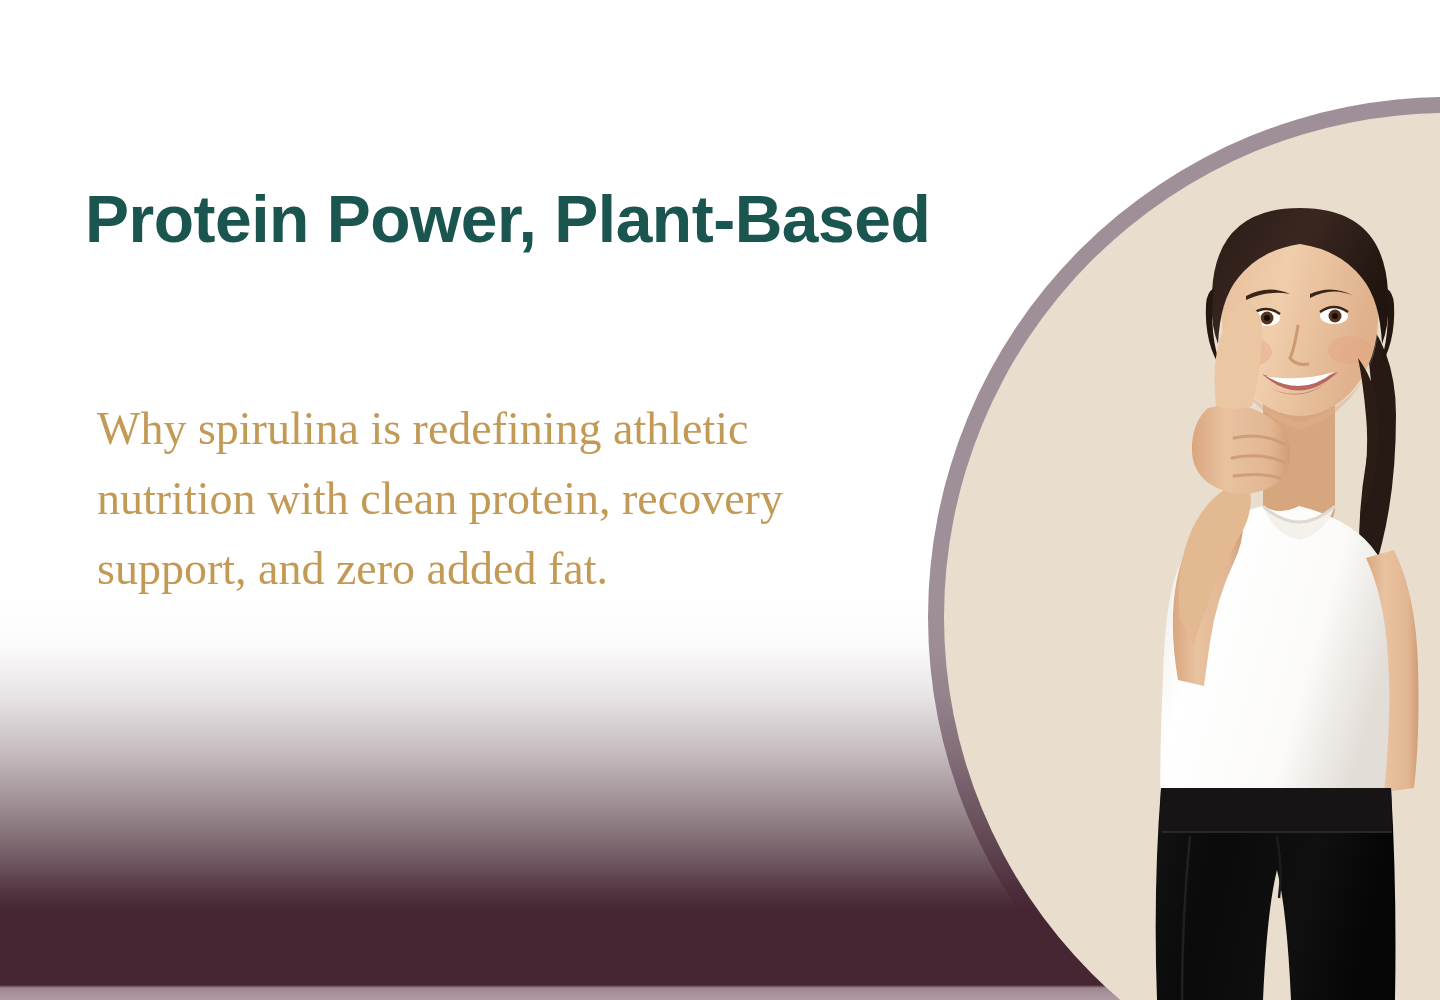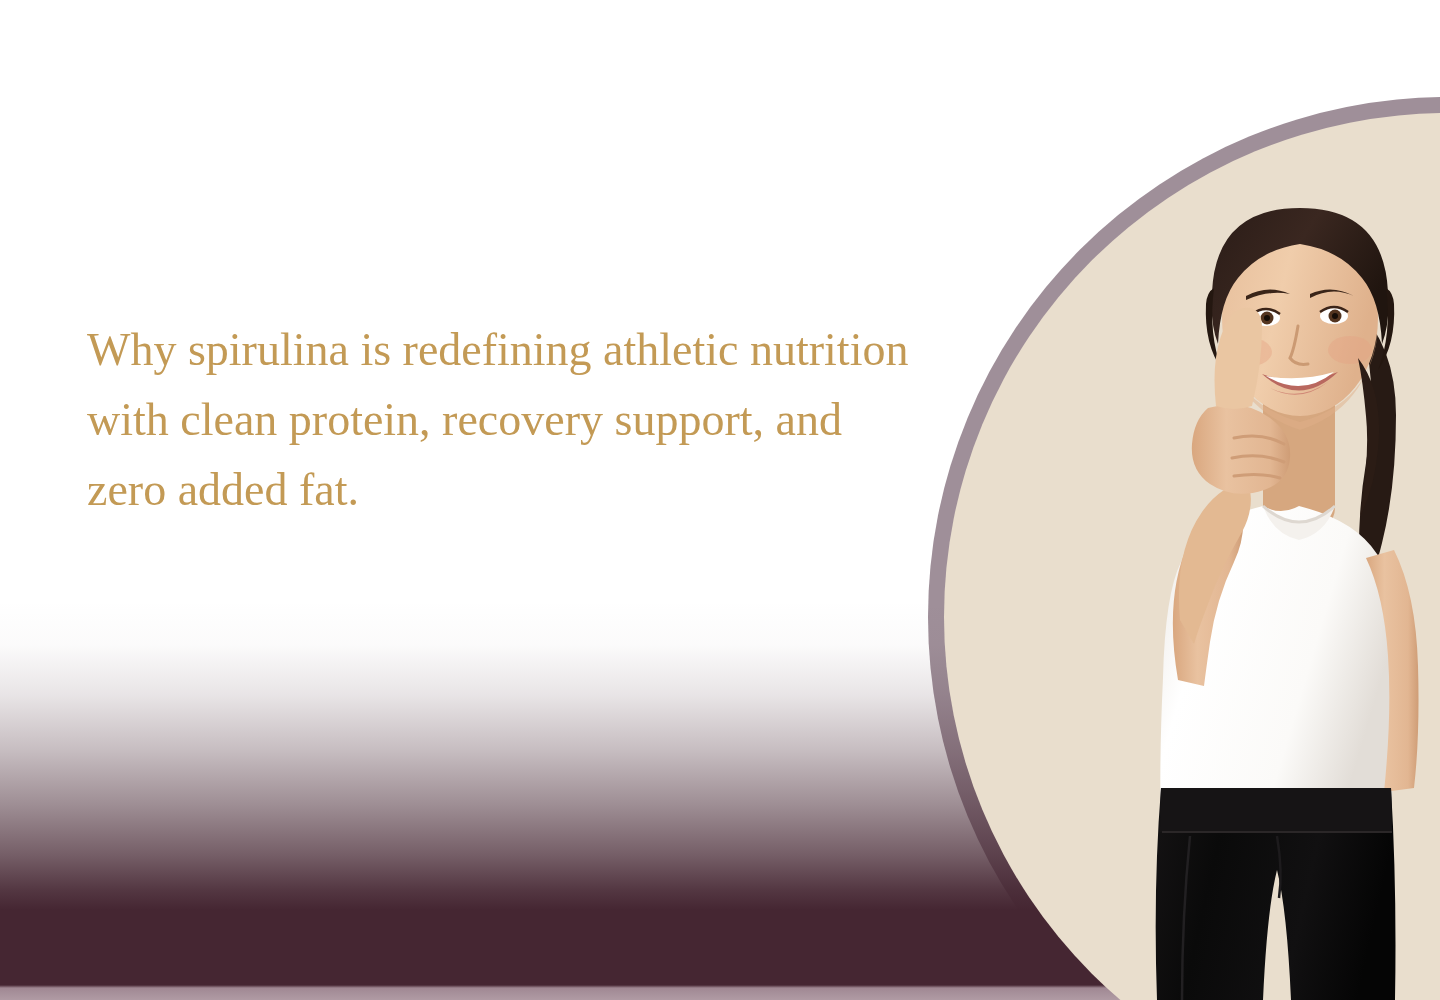--- a/index.html
+++ b/index.html
@@ -87,21 +87,21 @@
     margin: 0;
     font-family: "Liberation Sans", sans-serif;
     font-weight: 700;
     font-size: 66px;
     line-height: 1.05;
     letter-spacing: -0.5px;
     color: #1b5550;
     white-space: nowrap;
   }
   .subhead {
-    margin: 2px;
+    margin: 12px;
     padding-top: 128px;
     font-family: "Liberation Serif", serif;
     font-weight: 400;
     font-size: 46px;
     line-height: 70px;
     color: #c39a55;
     max-width: 830px;
   }
 </style>
 </head>
@@ -205,16 +205,17 @@
       <path d="M103 668 h230 q6 100 4 212 h-104 q-4 -90 -14 -130 q-10 40 -14 130 h-106 q-4 -112 4 -212 z" fill="url(#legShade)"></path>
 
       <path d="M103 668 h230 q1 26 1 44 h-232 q0 -18 1 -44 z" fill="#161415"></path>
       <path d="M104 712 h230" stroke="#2b2728" stroke-width="2" fill="none"></path>
       <path d="M132 716 q-8 80 -8 164" stroke="#222022" stroke-width="2.5" fill="none"></path>
       <path d="M219 716 q6 36 2 62" stroke="#1d1b1d" stroke-width="2.5" fill="none"></path>
     </svg>
   </div>
 
   <div class="text-block">
+    <h1 class="headline">Protein Power, Plant-Based</h1>
     <p class="subhead">Why spirulina is redefining athletic nutrition with clean protein, recovery support, and zero added fat.</p>
   </div>
 
 </div>
 
 </body></html>

